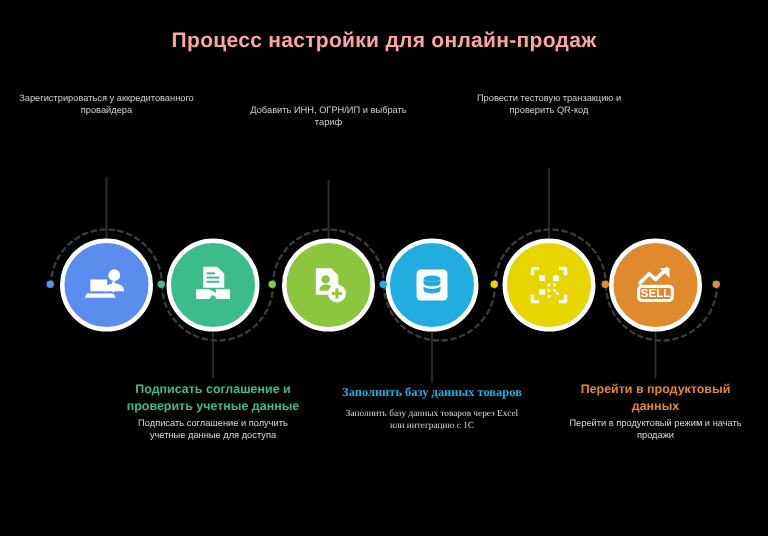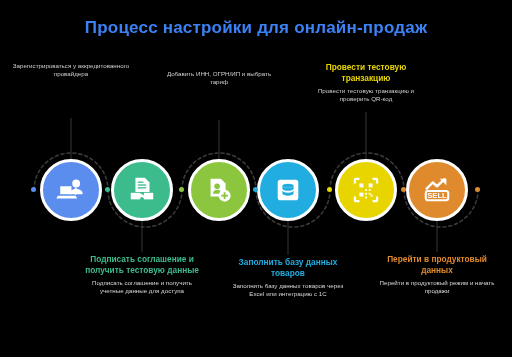--- a/index.html
+++ b/index.html
@@ -8,23 +8,23 @@
     background: #000;
     font-family: "Liberation Sans", sans-serif;
     overflow: hidden;
   }
   #stage { position: relative; width: 512px; height: 357px; }
 
   #title {
     position: absolute;
     top: 18px; left: 0; width: 512px;
     text-align: center;
-    font-size: 17px;
+    font-size: 14px;
     font-weight: bold;
-    color: #3b82f6;
+    color: #fca5a5;
     letter-spacing: .2px;
   }
 
   #path-layer { position: absolute; inset: 0; }
 
   .node {
     position: absolute;
     width: 62px; height: 62px;
     border-radius: 50%;
     border: 3px solid #ffffff;
@@ -158,35 +158,34 @@
   <div class="dot" style="left:253px; top:187px; background:#22ADE0;"></div>
   <div class="dot" style="left:327px; top:187px; background:#E8D500;"></div>
   <div class="dot" style="left:401px; top:187px; background:#E08A2E;"></div>
   <div class="dot" style="left:475px; top:187px; background:#E08A2E;"></div>
 
   <div class="label above" style="left:11px; top:62px;">
     <div class="sub">Зарегистрироваться у аккредитованного провайдера</div>
   </div>
 
   <div class="label below" style="left:82px; top:254px;">
-    <div class="head" style="color:#3CBC8D;">Подписать соглашение и получить тестовую данные</div>
+    <div class="head" style="color:#3CBC8D;">Подписать соглашение и проверить учетные данные</div>
     <div class="sub">Подписать соглашение и получить учетные данные для доступа</div>
   </div>
 
   <div class="label above" style="left:159px; top:70px;">
     <div class="sub">Добавить ИНН, ОГРН/ИП и выбрать тариф</div>
   </div>
 
-  <div class="label below" style="left:228px; top:257px;">
+  <div class="label below" style="left:228px; top:257px;font-family:Liberation Serif, serif;">
     <div class="head" style="color:#22ADE0;">Заполнить базу данных товаров</div>
     <div class="sub">Заполнить базу данных товаров через Excel или интеграцию с 1С</div>
   </div>
 
   <div class="label above" style="left:306px; top:62px;">
-    <div class="head" style="color:#E8D500;">Провести тестовую транзакцию</div>
     <div class="sub">Провести тестовую транзакцию и проверить QR-код</div>
   </div>
 
   <div class="label below" style="left:377px; top:254px;">
     <div class="head" style="color:#E08A2E;">Перейти в продуктовый данных</div>
     <div class="sub">Перейти в продуктовый режим и начать продажи</div>
   </div>
 
 </div>
 

